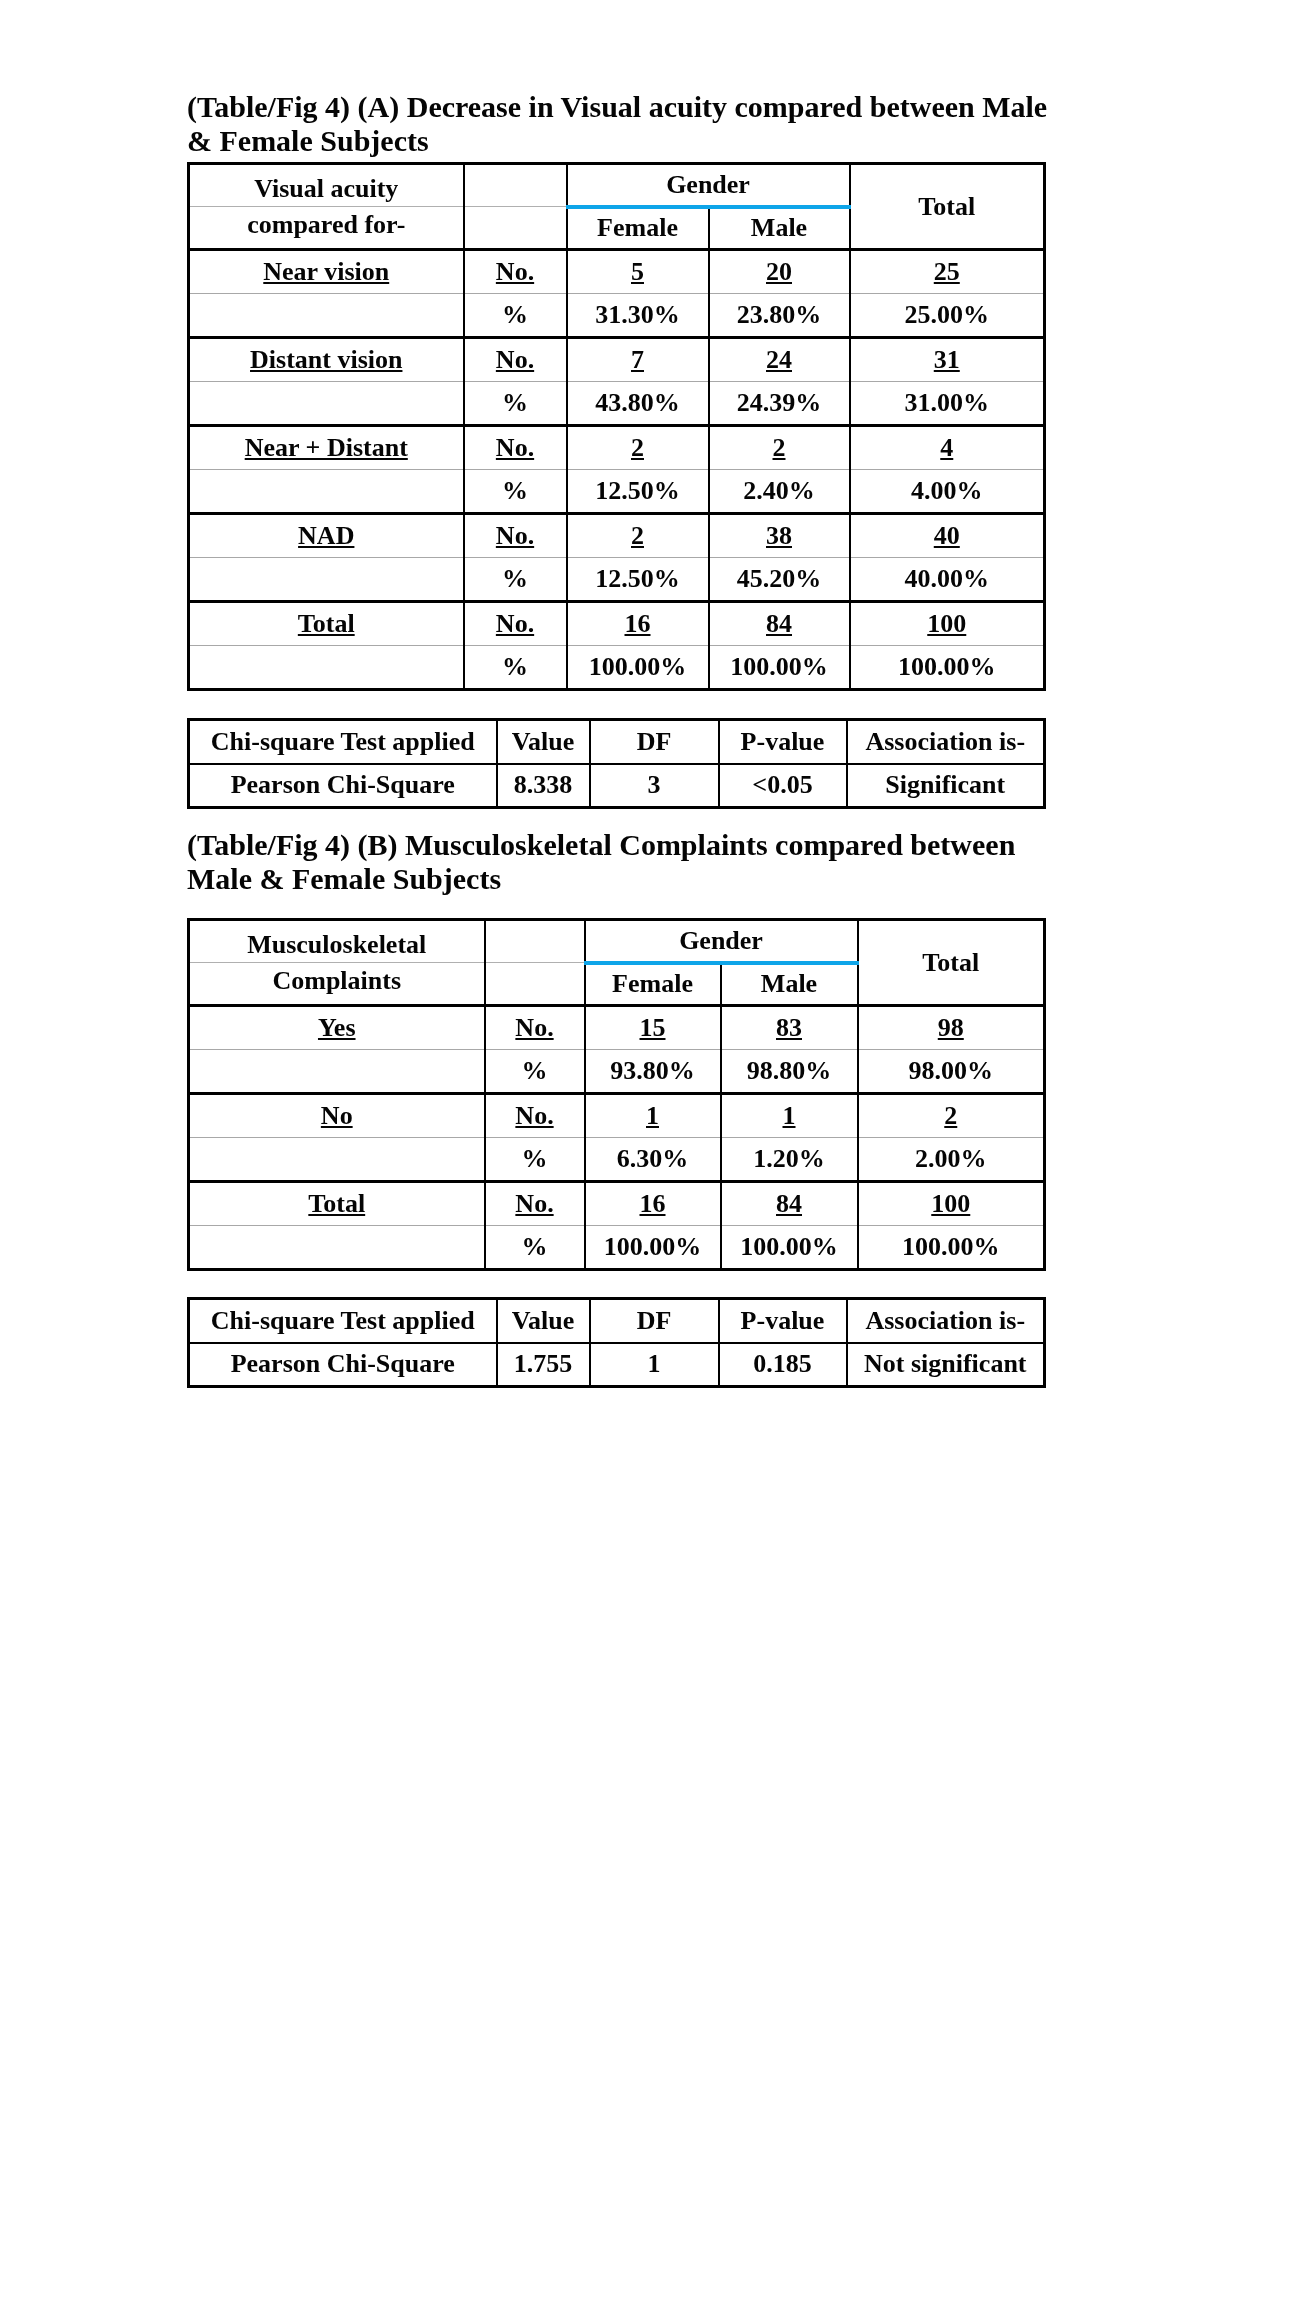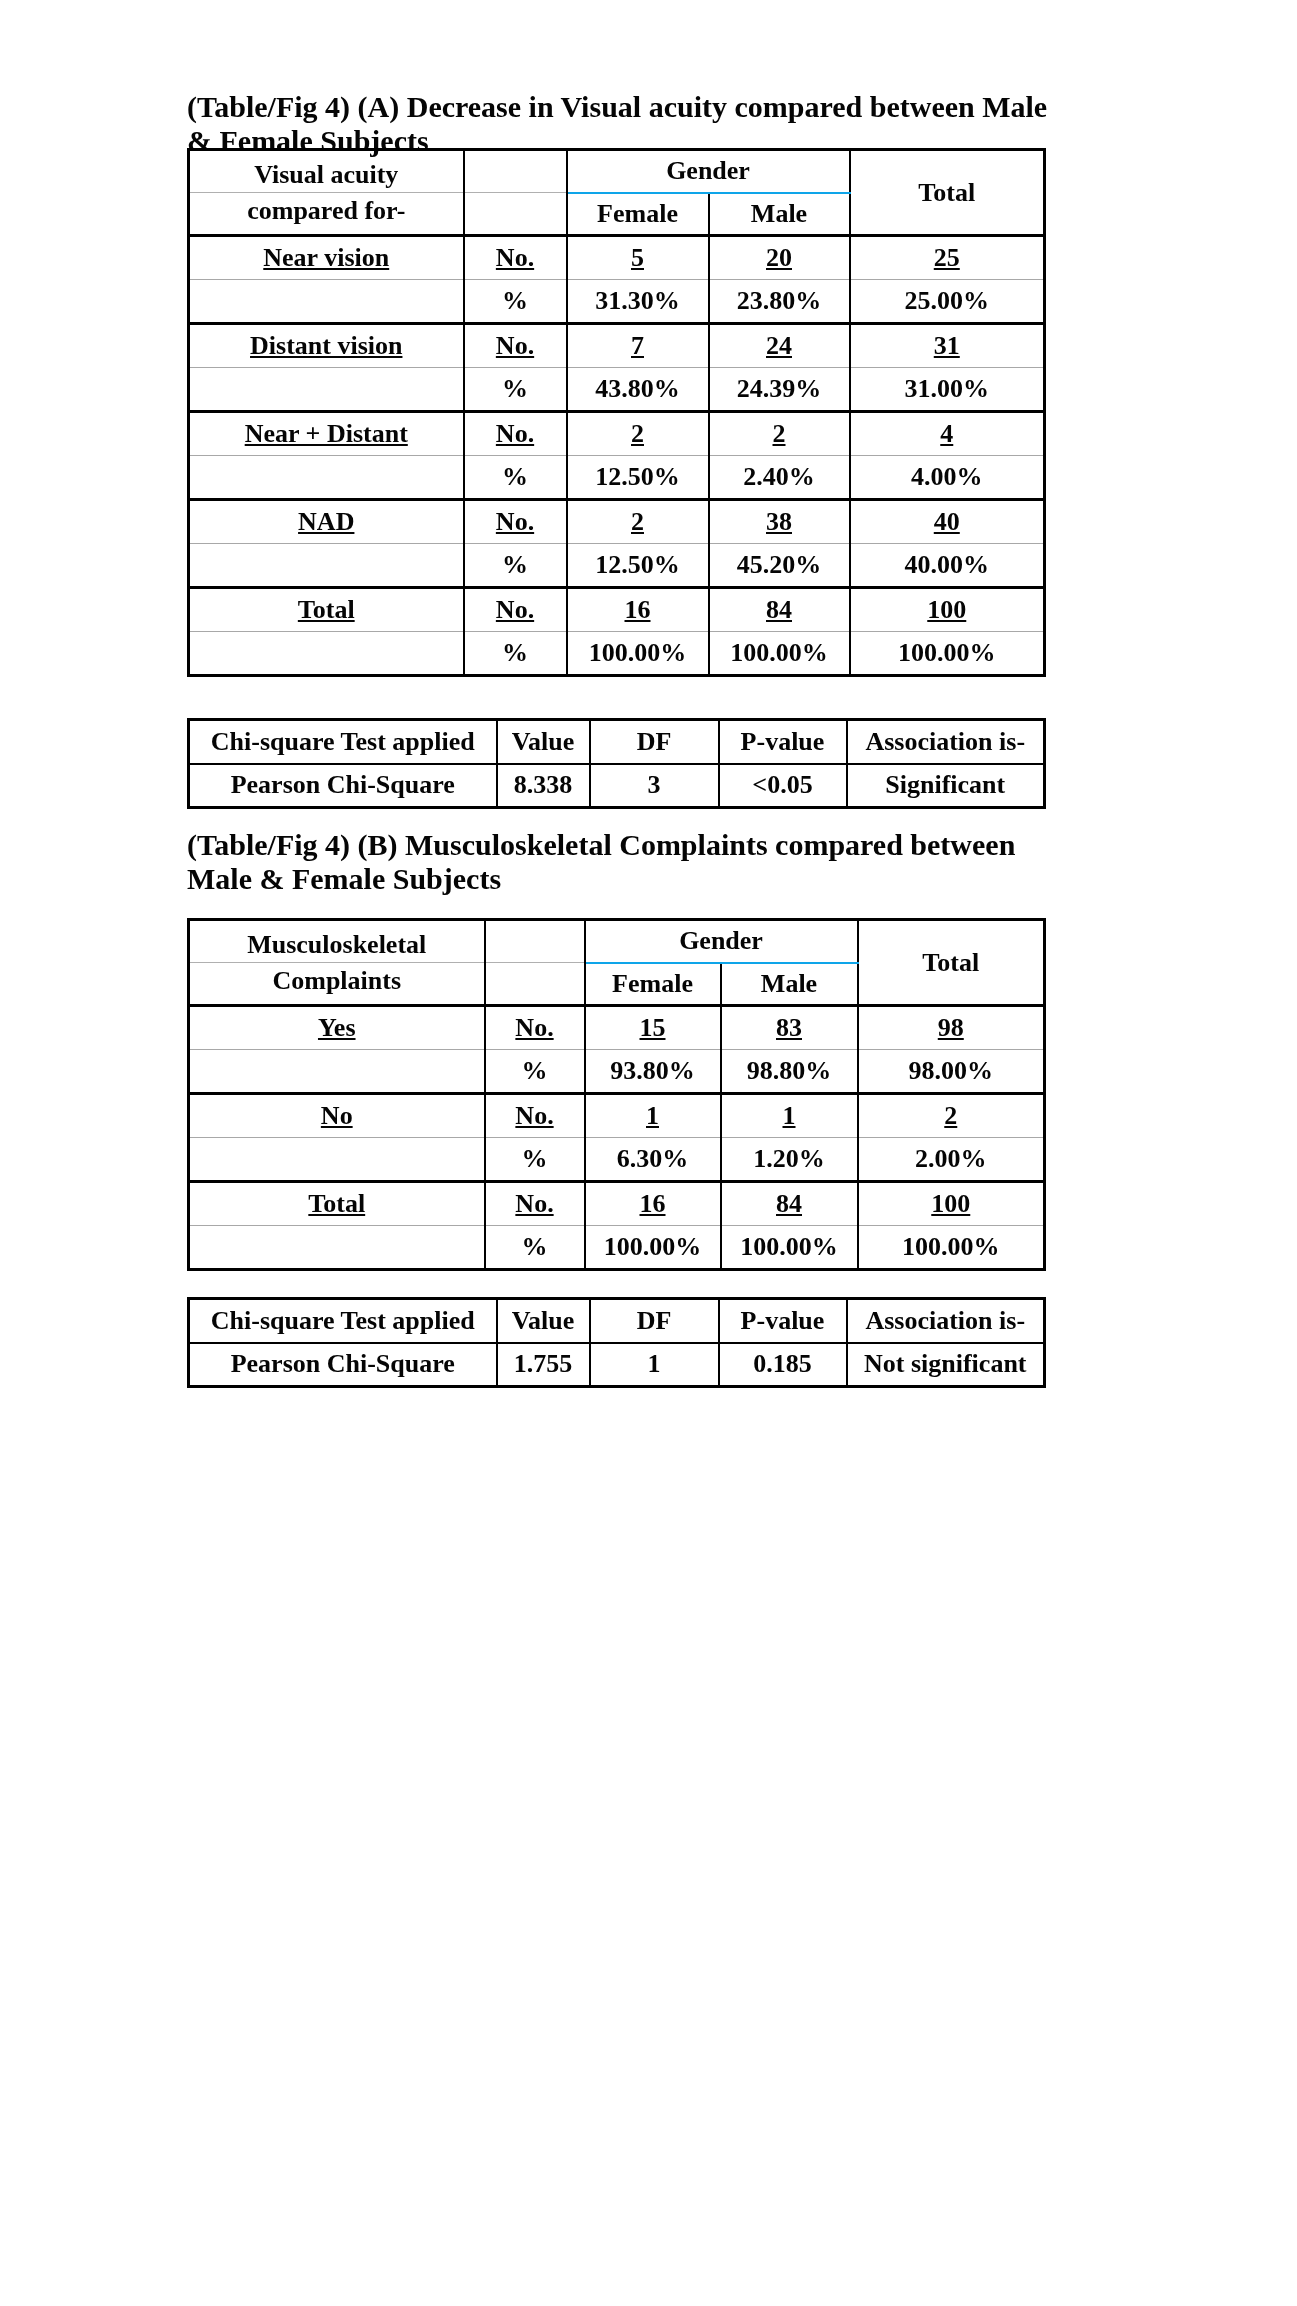--- a/index.html
+++ b/index.html
@@ -39,21 +39,21 @@
     padding: 0;
     overflow: hidden;
   }
   .mtable tr { height: 44px; }
   .mtable tr.hdr1, .mtable tr.hdr2 { height: 43px; }
   
   .mtable tr.r-pct td { border-top: 1px solid #a8a8a8; }
   
   .mtable tr.r-no td { border-top: 3px solid #000; text-decoration: underline; }
   .mtable tr.hdr2 td { border-top: 2px solid #000; border-bottom: 3px solid #000; }
-  .mtable td.gender { border-bottom: 2px solid #0ea5e9; }
+  .mtable td.gender { border-bottom: 4px solid #0ea5e9; }
   
   .mtable td.split {
     background-image: linear-gradient(#b0b0b0, #b0b0b0);
     background-size: 100% 1px;
     background-position: 0 50%;
     background-repeat: no-repeat;
   }
   .chi tr { height: 44px; font-family: Liberation Serif, serif; }
   .chi tr.chi-val td { border-top: 2px solid #000; }
   .lh { line-height: 36px; }
@@ -61,21 +61,21 @@
 </head>
 <body>
 
 <div class="page">
 
   <div class="title" style="top:90px;">
     <div>(Table/Fig 4) (A) Decrease in Visual acuity compared between Male</div>
     <div>&amp; Female Subjects</div>
   </div>
 
-  <table class="mtable" style="top:148px;">
+  <table class="mtable" style="top:162px;">
     <colgroup>
         <col style="width:275px">
         <col style="width:103px">
         <col style="width:142px">
         <col style="width:141px">
         <col style="width:195px">
       </colgroup>
     <tbody>
       <tr class="hdr1">
         <td rowspan="2" class="split">

